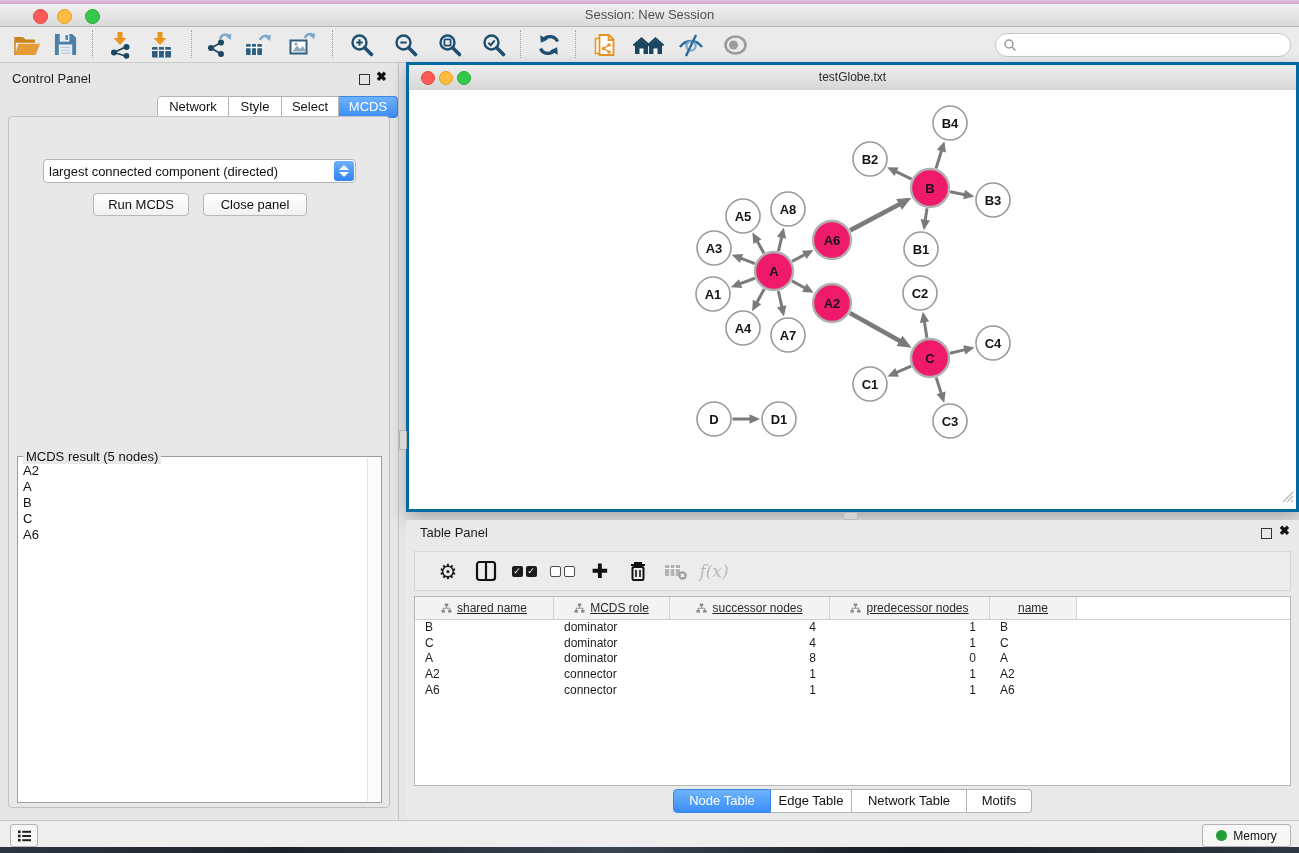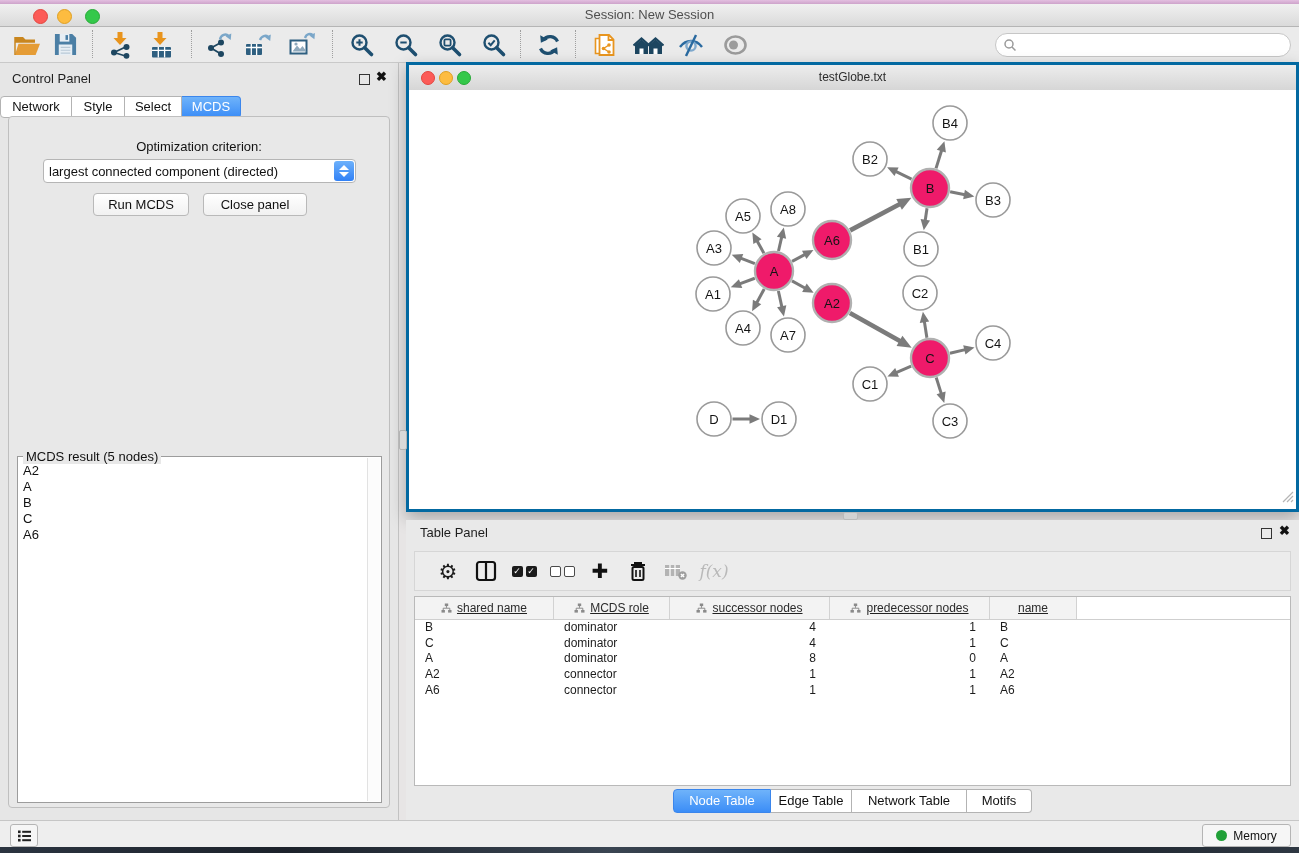--- a/index.html
+++ b/index.html
@@ -64,21 +64,21 @@
   .mcds-item{height:16px;line-height:16px;font-size:13px;padding-left:5px;color:#111;}
   .gb-scroll{position:absolute;right:1px;top:1px;bottom:1px;width:12px;background:#fcfcfc;
              border-left:1px solid #e2e2e2;}
   
   .net-window{position:absolute;left:406px;top:62px;width:893px;height:450px;background:#fff;
               border:3px solid #0369a1;box-sizing:border-box;box-shadow:0 6px 16px rgba(0,0,0,.28);}
   .net-titlebar{position:absolute;left:0;top:0;right:0;height:25px;
                 background:linear-gradient(#ededed,#d6d6d6);border-bottom:1px solid #ababab;}
   .net-titlebar .title{position:absolute;left:0;right:0;top:5px;text-align:center;font-size:12px;color:#2c2c2c;}
   .net-titlebar .light{top:6px;width:12px;height:12px;}
-  .net-canvas{position:absolute;left:0;top:25px;right:0;bottom:0;background:#fff;}
+  .net-canvas{position:absolute;left:0;top:25px;right:0;bottom:0;background:#fff;font-weight:bold;}
   .divider-grip{position:absolute;left:399px;top:430px;width:6px;height:18px;background:#d9d9d9;
                 border:1px solid #b3b3b3;border-radius:2px;}
   .h-grip{position:absolute;left:843px;top:512px;width:13px;height:6px;background:#d2d2d2;
           border:1px solid #bababa;border-radius:2px;}
   .resize-corner{position:absolute;right:2px;bottom:2px;}
   
   .table-panel{position:absolute;left:406px;top:520px;width:893px;height:300px;background:#e9e9e9;}
   .tp-toolbar{position:absolute;left:8px;top:31px;width:877px;height:40px;background:#ececec;
               border:1px solid #d6d6d6;box-sizing:border-box;display:flex;align-items:center;
               padding-left:14px;gap:0;}
@@ -287,29 +287,28 @@
         </svg>
       <input placeholder="" style="">
     </div>
   </div>
 
   <div class="control-panel">
     <div class="panel-head">Control Panel</div>
     <span class="wbtn-float" style="left:359px"></span>
     <span class="wbtn-close" style="left:376px">✖</span>
 
-    <div class="seg" style="left:0;right:0;top:33px;justify-content:flex-start">
+    <div class="seg" style="left:0;right:0;top:33px;justify-content:flex-end">
       <span class="tab" style="width:70px">Network</span>
       <span class="tab" style="width:52px">Style</span>
       <span class="tab" style="width:56px">Select</span>
       <span class="tab active" style="width:58px">MCDS</span>
     </div>
 
     <div class="cp-body">
-      <div class="opt-label">Optimization criterion:</div>
       <div class="dropdown">
         <span>largest connected component (directed)</span>
         <span class="dd-step">
             <span class="up"></span>
             <span class="down"></span>
           </span>
       </div>
       <div class="btn" style="left:84px;top:76px;width:96px">Run MCDS</div>
       <div class="btn" style="left:194px;top:76px;width:104px">Close panel</div>
 

